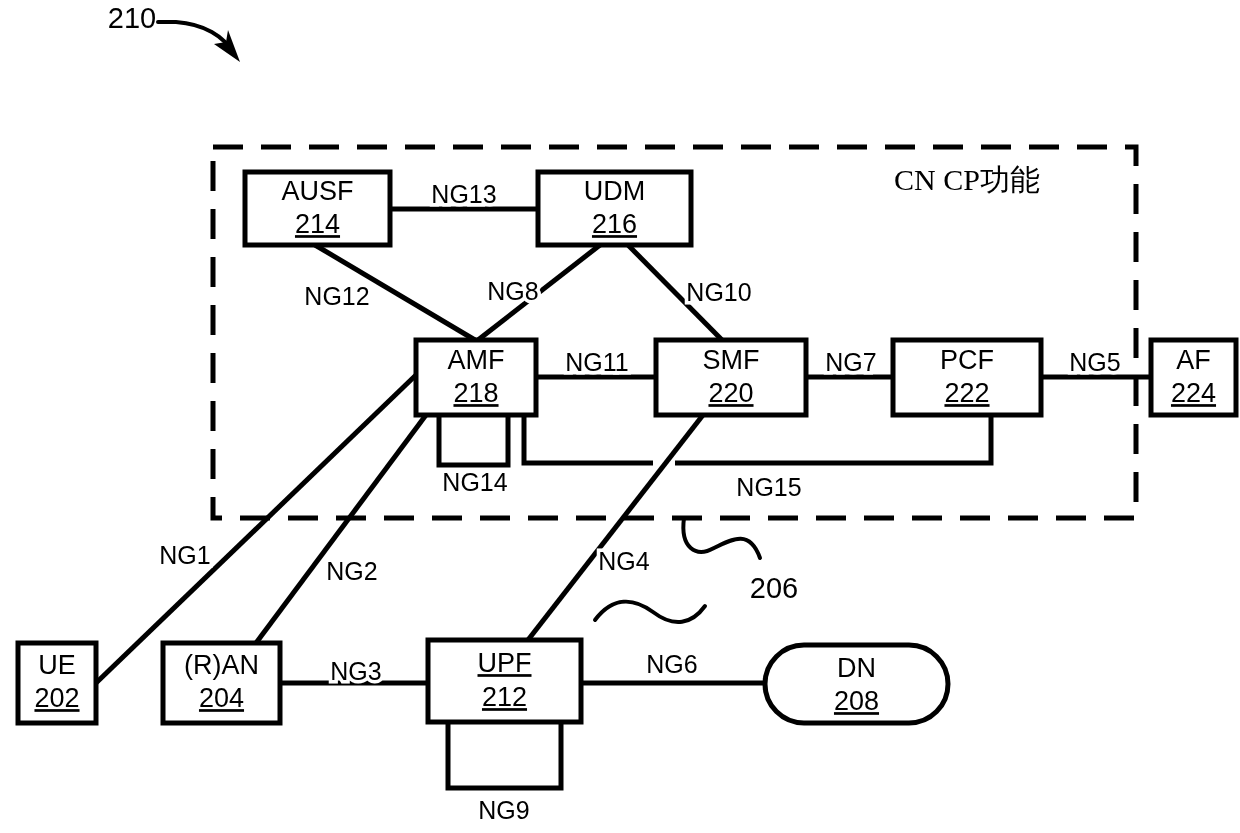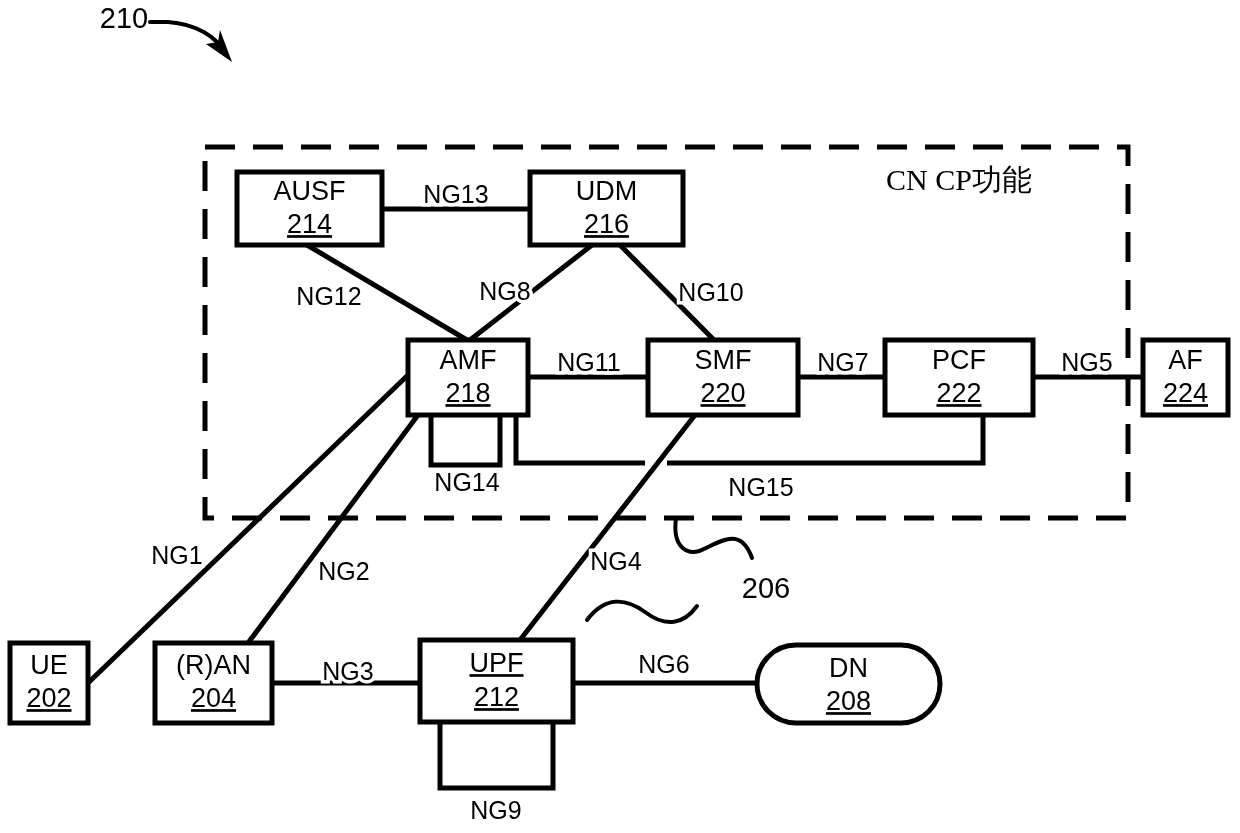--- a/index.html
+++ b/index.html
@@ -11,20 +11,21 @@
     width: 1240px;
     height: 833px;
     font-family: "Liberation Sans", sans-serif;
     overflow: hidden;
   }
   #diagram-root {
     position: relative;
     width: 1136px;
     height: 833px;
     background: #ffffff;
+    padding-left: 8px;
   }
   svg.figure {
     display: block;
     width: 1240px;
     height: 833px;
   }
   .node-rect {
     fill: #ffffff;
     stroke: #000000;
     stroke-width: 5;

